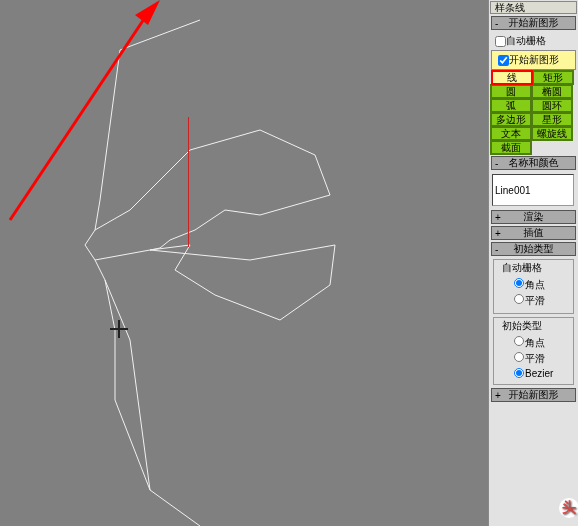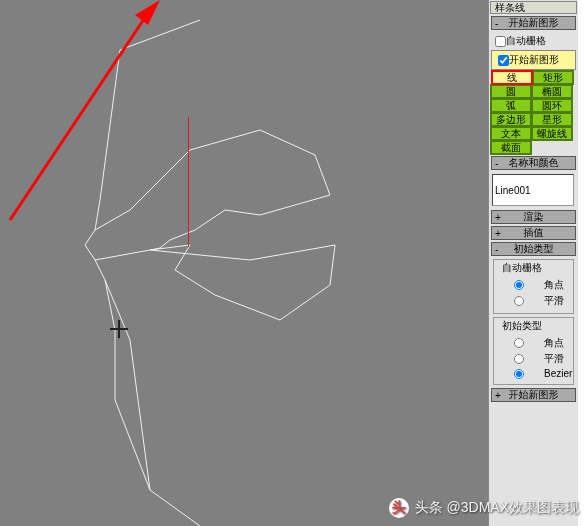--- a/index.html
+++ b/index.html
@@ -38,21 +38,21 @@
     }
     .shape-cell:first-child { margin-left: 0; }
     .highlight-red { border: 2px solid #ff0000 !important; position: relative; z-index: 5;}
     .highlight-yellow { background: #fff89a !important; }
     .name-input {
       width: 82px; height: 32px; margin: 2px 3px; border: 1px inset #999;
       background: #fff; font-size: 10px; padding: 0 2px;
     }
     .grp { border: 1px solid #999; margin: 3px 4px; padding: 2px 2px 4px 2px; }
     .grp-title { font-size: 10px; margin: -7px 0 2px 4px; background: #e2e2e2; display: inline-block; padding: 0 2px;}
-    .radio-row { display: flex; align-items: center; gap: 20px; padding: 1px 0 1px 18px; font-size: 10px;}
+    .radio-row { display: flex; align-items: flex-start; gap: 1px; padding: 1px 0 1px 18px; font-size: 10px;}
     .radio-row input { width: 10px; height: 10px; }
     .watermark {
       position: absolute; right: 8px; bottom: 8px; color: #f2f2f2;
       font-size: 14px; font-family: sans-serif; text-shadow: 1px 1px 2px #333;
       display: flex; align-items: center; gap: 6px; pointer-events: none;
     }
     .wm-icon {
       width: 20px; height: 20px; border-radius: 50%; background: #fff;
       display: flex; align-items: center; justify-content: center; color: #d44; font-weight: bold;
     }
@@ -173,14 +173,13 @@
   </div>
 
   <div class="rollout-hdr">
     <span class="sign">+</span>
     <span>开始新图形</span>
   </div>
 </div>
 
 <div class="watermark">
   <div class="wm-icon">头</div>
-  <span>头条 @3DMAX效果图表现</span>
 </div>
 
 </body></html>

